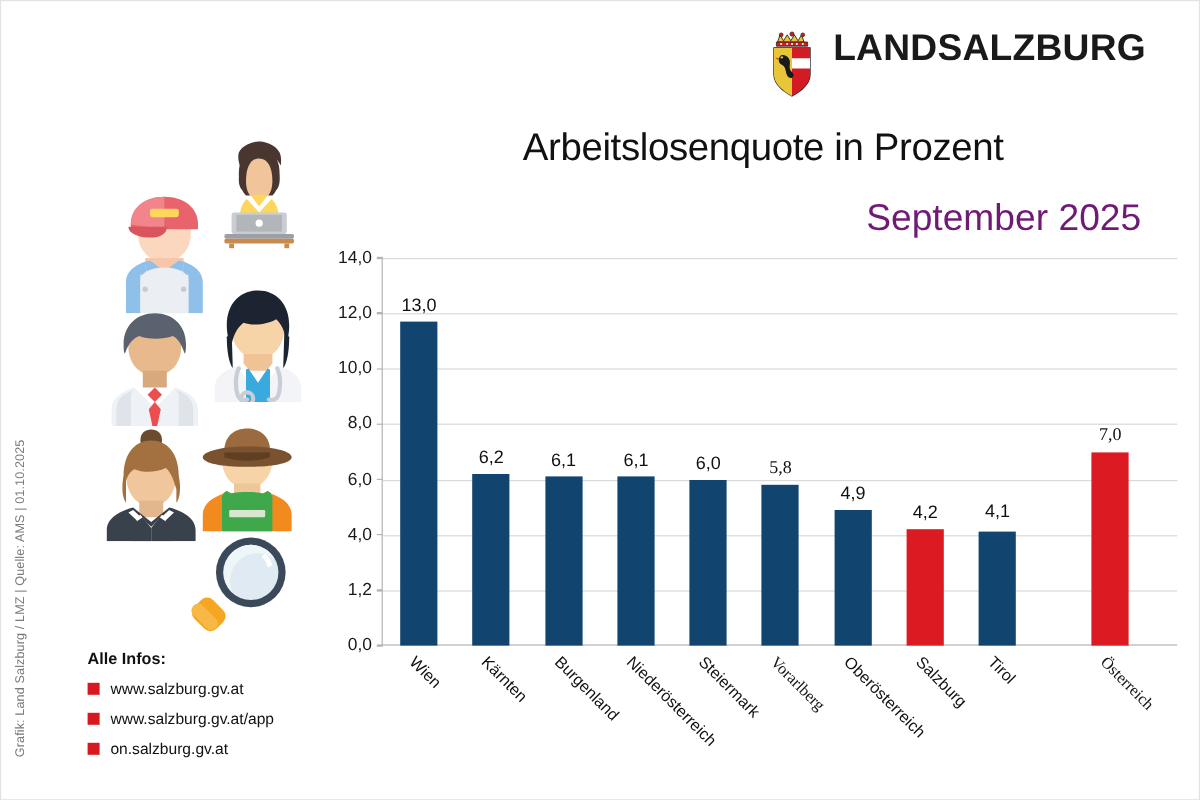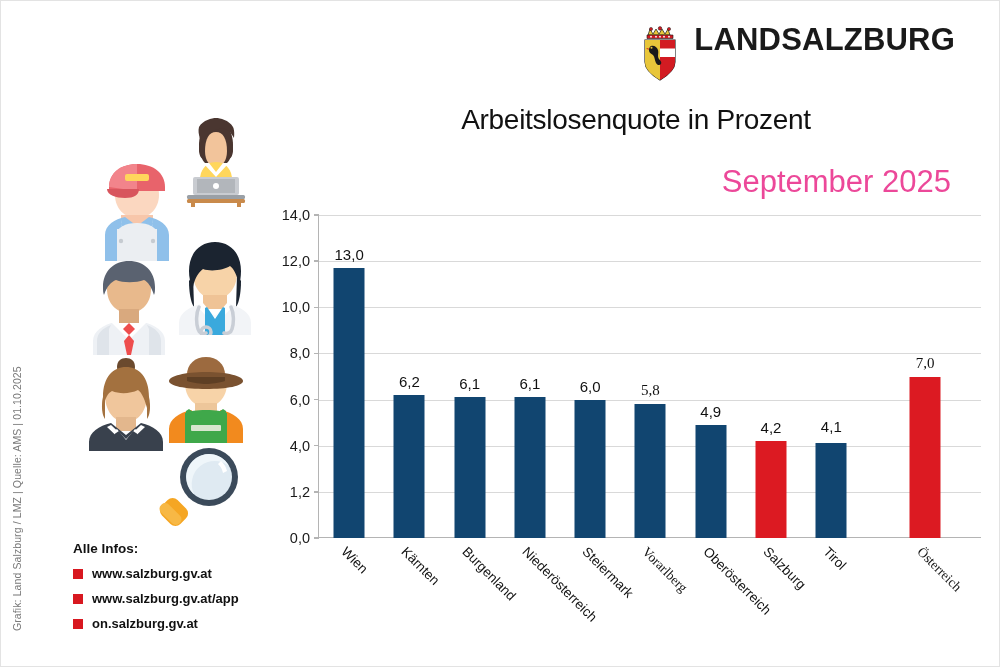--- a/index.html
+++ b/index.html
@@ -33,38 +33,38 @@
   #logo { position: absolute; right: 44px; top: 24px; display: flex; align-items: flex-start; gap: 12px; }
   #crest { width: 44px; height: 56px; flex: none; }
   #logo-text { display: flex; flex-direction: row; }
   .logo-line { font-size: 31px; font-weight: 700; line-height: .96; color: #1a1a1a; letter-spacing: .2px; }
   #logo-rule { margin-top: 5px; height: 9px; background: #d81820; width: 100%; }
 
   
   #title {
     position: absolute; left: 320px; top: 103px; width: 630px;
     text-align: center;
-    font-size: 28px; font-weight: 400; color: #111; letter-spacing: -.3px;
+    font-size: 32px; font-weight: 400; color: #111; letter-spacing: -.3px;
   }
   #subtitle {
     position: absolute; left: 320px; top: 163px; width: 630px;
     text-align: right;
-    font-size: 31px; font-weight: 400; color: #ec4899;
+    font-size: 31px; font-weight: 400; color: #701a75;
   }
 
   
   #illus { position: absolute; left: 58px; top: 108px; width: 200px; height: 420px; }
   .fig { position: absolute; }
 
   
   #info { position: absolute; left: 72px; top: 540px; width: 200px; }
   #info-title { font-size: 13.5px; font-weight: 700; color: #111; margin-bottom: 10px; }
   .info-row { display: flex; align-items: center; gap: 9px; margin-bottom: 10px; }
   .info-bullet { width: 10px; height: 10px; background: #d81820; flex: none; }
-  .info-link { font-size: 13px; color: #111; white-space: nowrap; font-weight: bold; }
+  .info-link { font-size: 13px; color: #111; white-space: nowrap; }
 
   
   #chart { position: absolute; left: 266px; top: 196px; width: 716px; height: 466px; }
   #plot {
     position: absolute; left: 51px; top: 18px;
     width: 663px; height: 323px;
     border-left: 1.5px solid #b4b4b4;
   }
   .grid {
     position: absolute; left: 0; right: 0;

